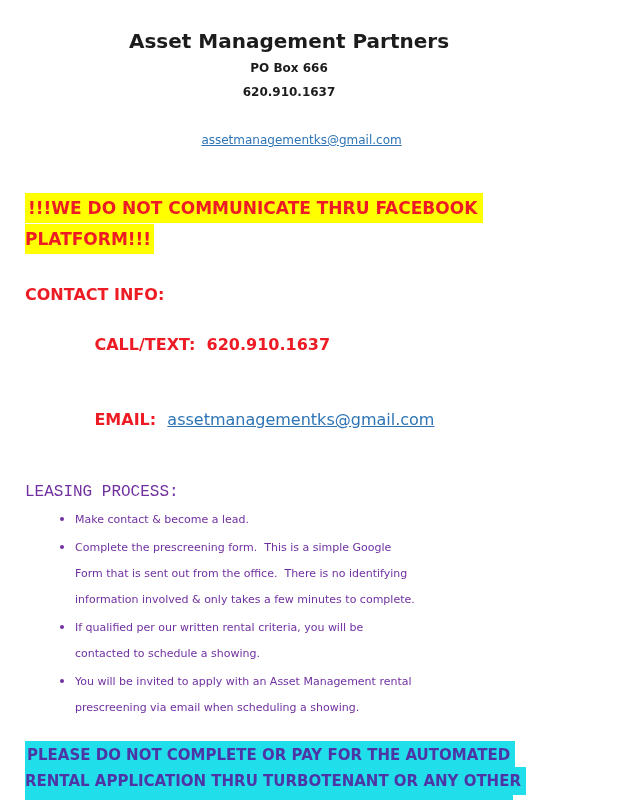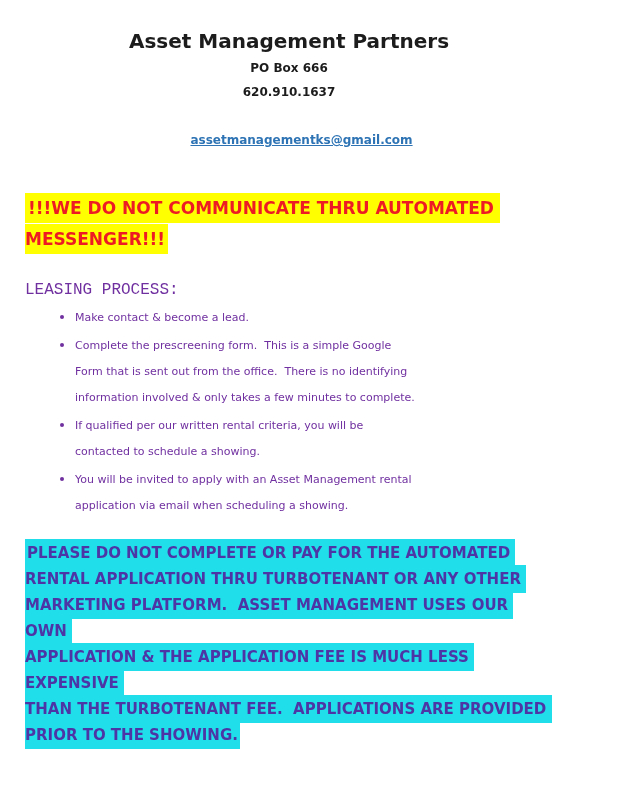--- a/index.html
+++ b/index.html
@@ -11,21 +11,21 @@
     font-family: "DejaVu Sans", sans-serif;
     padding: 26px 25px 15px 25px;
     overflow: hidden;
     position: relative;
   }
   
   .letterhead { text-align: center; color: #1c1c1c; }
   .company-name { font-size: 20px; font-weight: bold; line-height: 30px; }
   .head-line { font-size: 12px; font-weight: bold; line-height: 24px; white-space: pre-wrap; }
   a.link { color: #2E74B5; text-decoration: underline; cursor: pointer; }
-  a.link.bold { font-weight: bold; text-align: center; }
+  a.link.bold { font-weight: normal; text-align: center; }
   
   .banner { margin-top: 17px; line-height: 30px; }
   .banner-hl {
     background: #FFFF00;
     color: #ED1C24;
     font-size: 17px;
     font-weight: bold;
     padding: 5px 3px;
     white-space: pre-wrap;
   }
@@ -64,35 +64,44 @@
   <div class="letterhead">
     <div class="company-name">Asset Management Partners</div>
     <div class="head-line">PO Box 666</div>
     <div class="head-line">620.910.1637</div>
     <div class="head-line">
       <a class="link bold">assetmanagementks@gmail.com</a>
     </div>
   </div>
 
   <div class="banner">
-    <span class="banner-hl">!!!WE DO NOT COMMUNICATE THRU AUTOMATED MESSENGER!!!</span>
+    <span class="banner-hl">!!!WE DO NOT COMMUNICATE THRU FACEBOOK PLATFORM!!!</span>
   </div>
 
+  <div class="contact">
+    <div class="c-line red">CONTACT INFO:</div>
+    <div class="c-line indent">
+      <span class="red">CALL/TEXT:  </span><span class="red">620.910.1637</span>
+    </div>
+    <div class="c-line indent">
+      <span class="red">EMAIL:  </span><a class="link bold">assetmanagementks@gmail.com</a>
+    </div>
+  </div>
 
   <div class="leasing">
     <div class="leasing-heading">LEASING PROCESS:</div>
     <ul class="steps">
       <li>Make contact &amp; become a lead.</li>
       <li>Complete the prescreening form.  This is a simple Google
 Form that is sent out from the office.  There is no identifying
 information involved &amp; only takes a few minutes to complete.</li>
       <li>If qualified per our written rental criteria, you will be
 contacted to schedule a showing.</li>
       <li>You will be invited to apply with an Asset Management rental
-application via email when scheduling a showing.</li>
+prescreening via email when scheduling a showing.</li>
     </ul>
   </div>
 
   <div class="notice">
     <span class="notice-hl">PLEASE DO NOT COMPLETE OR PAY FOR THE AUTOMATED 
 RENTAL APPLICATION THRU TURBOTENANT OR ANY OTHER 
 MARKETING PLATFORM.  ASSET MANAGEMENT USES OUR OWN 
 APPLICATION &amp; THE APPLICATION FEE IS MUCH LESS EXPENSIVE 
 THAN THE TURBOTENANT FEE.  APPLICATIONS ARE PROVIDED 
 PRIOR TO THE SHOWING.</span>

